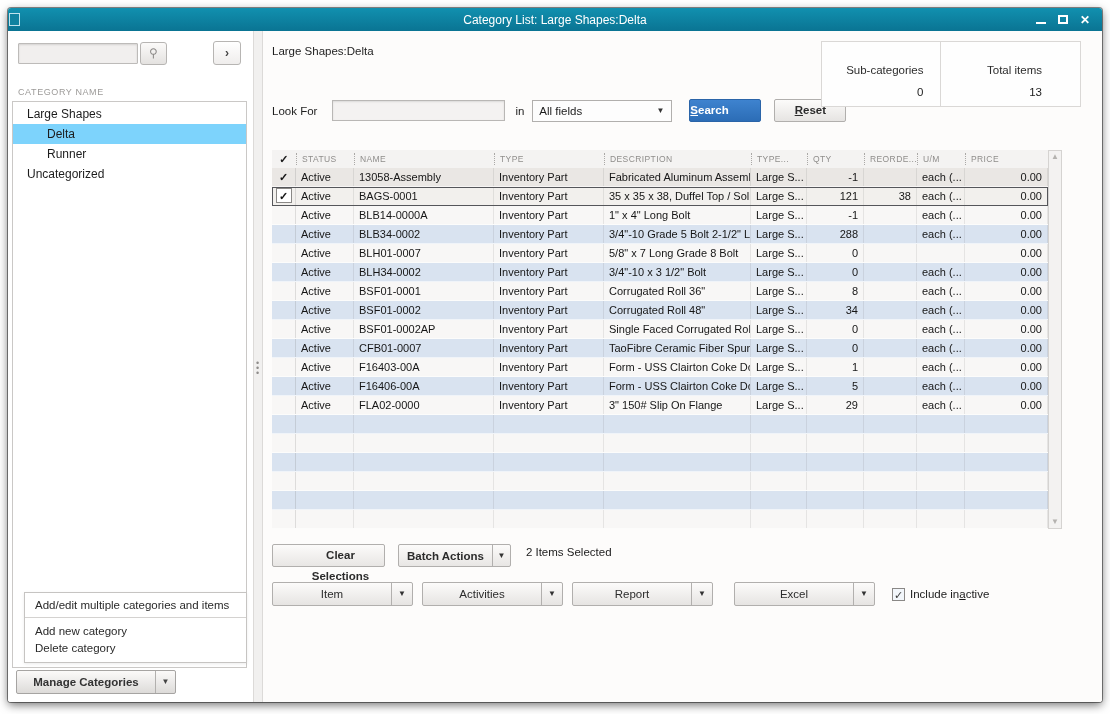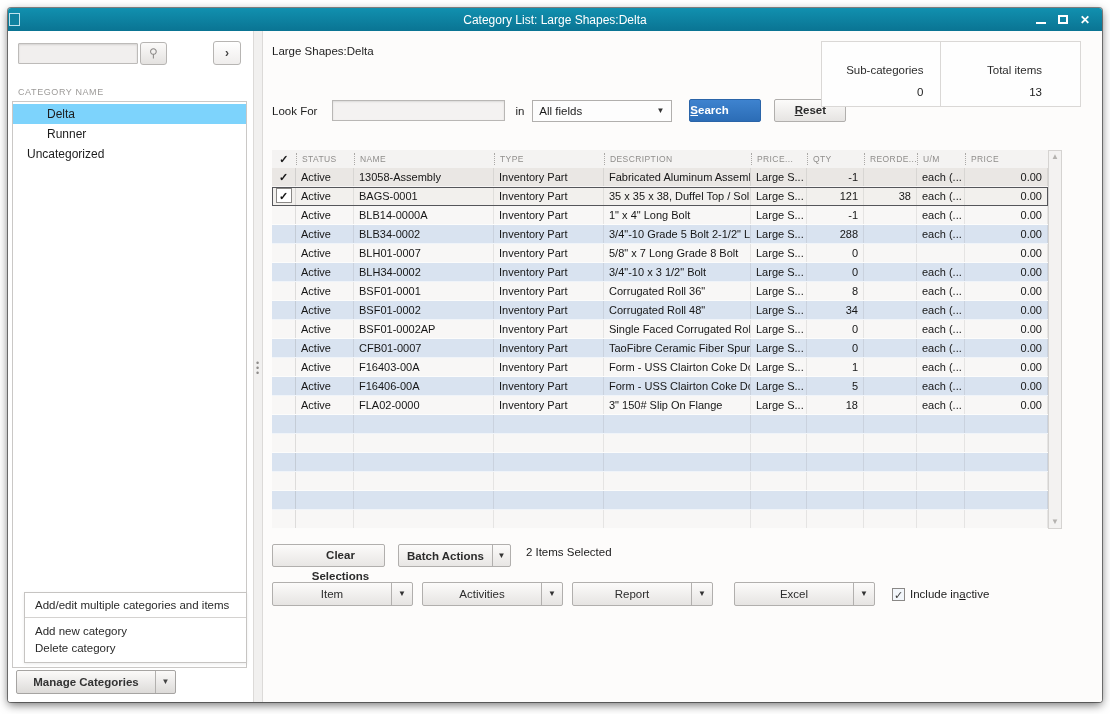--- a/index.html
+++ b/index.html
@@ -121,20 +121,21 @@
   <div class="wbody">
 
     <aside class="sidebar">
       <div class="sb-top">
         <input class="sb-search-input" value="" style="">
         <div class="sb-mag-btn">⚲</div>
         <div class="sb-chevron-btn">›</div>
       </div>
       <div class="cat-header">CATEGORY NAME</div>
       <div class="cat-list" id="cat-list">
+          <div class="cat-item ind-0">Large Shapes</div>
           <div class="cat-item ind-1 selected">Delta</div>
           <div class="cat-item ind-1">Runner</div>
           <div class="cat-item ind-0">Uncategorized</div>
         </div>
       <div class="links-panel">
         <div class="link-primary">Add/edit multiple categories and items</div>
         <div class="pad"></div>
         <div id="link-items">
             <div class="link-item">Add new category</div>
             <div class="link-item">Delete category</div>
@@ -179,21 +180,21 @@
       </div>
 
       <div class="grid-wrap">
         <div class="grid">
           <div class="thead" id="thead">
               <div class="th c-check">✓</div>
               <div class="th c-status">STATUS</div>
               <div class="th c-name">NAME</div>
               <div class="th c-type">TYPE</div>
               <div class="th c-desc">DESCRIPTION</div>
-              <div class="th c-categ">PRICE...</div>
+              <div class="th c-categ">TYPE...</div>
               <div class="th c-qty">QTY</div>
               <div class="th c-reorder">REORDE...</div>
               <div class="th c-um">U/M</div>
               <div class="th c-price">PRICE</div>
             </div>
           <div id="tbody">
               <div class="trow row-checked">
                 <div class="td c-check">✓</div>
                 <div class="td c-status">Active</div>
                 <div class="td c-name">13058-Assembly</div>
@@ -337,21 +338,21 @@
                 <div class="td c-um">each (...</div>
                 <div class="td c-price num">0.00</div>
               </div>
               <div class="trow row-white">
                 <div class="td c-check"></div>
                 <div class="td c-status">Active</div>
                 <div class="td c-name">FLA02-0000</div>
                 <div class="td c-type">Inventory Part</div>
                 <div class="td c-desc">3" 150# Slip On Flange</div>
                 <div class="td c-categ">Large S...</div>
-                <div class="td c-qty num">18</div>
+                <div class="td c-qty num">29</div>
                 <div class="td c-reorder num"></div>
                 <div class="td c-um">each (...</div>
                 <div class="td c-price num">0.00</div>
               </div>
               <div class="trow row-blue">
                 <div class="td c-check"></div>
                 <div class="td c-status"></div>
                 <div class="td c-name"></div>
                 <div class="td c-type"></div>
                 <div class="td c-desc"></div>

